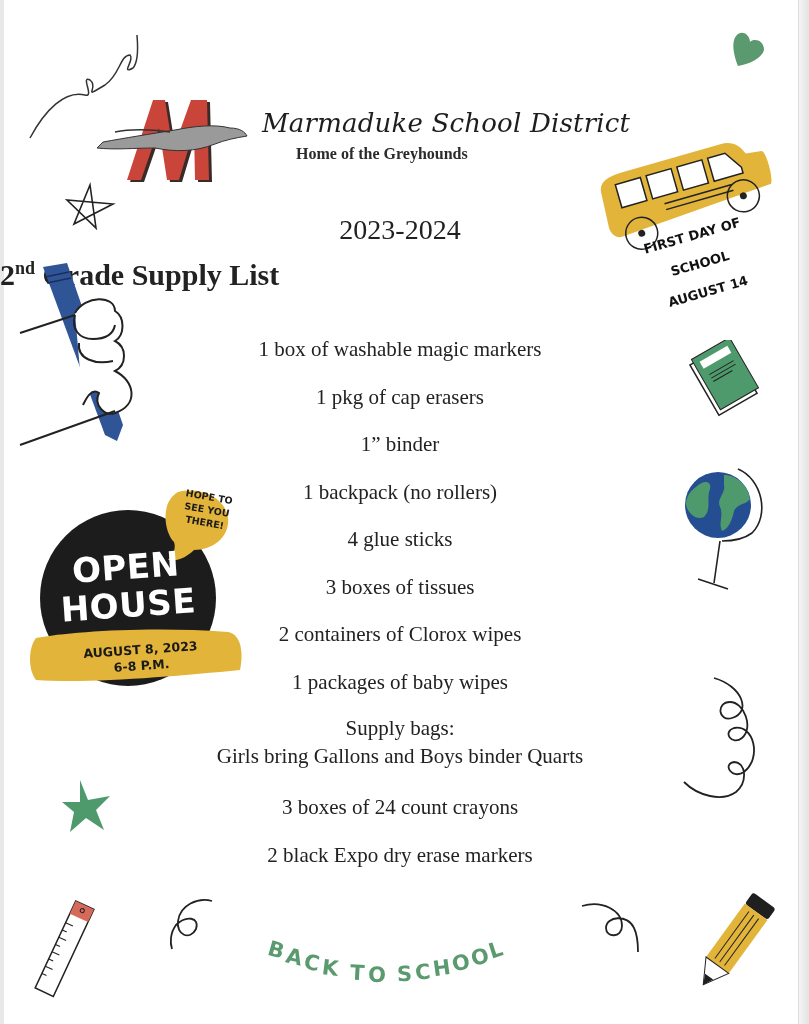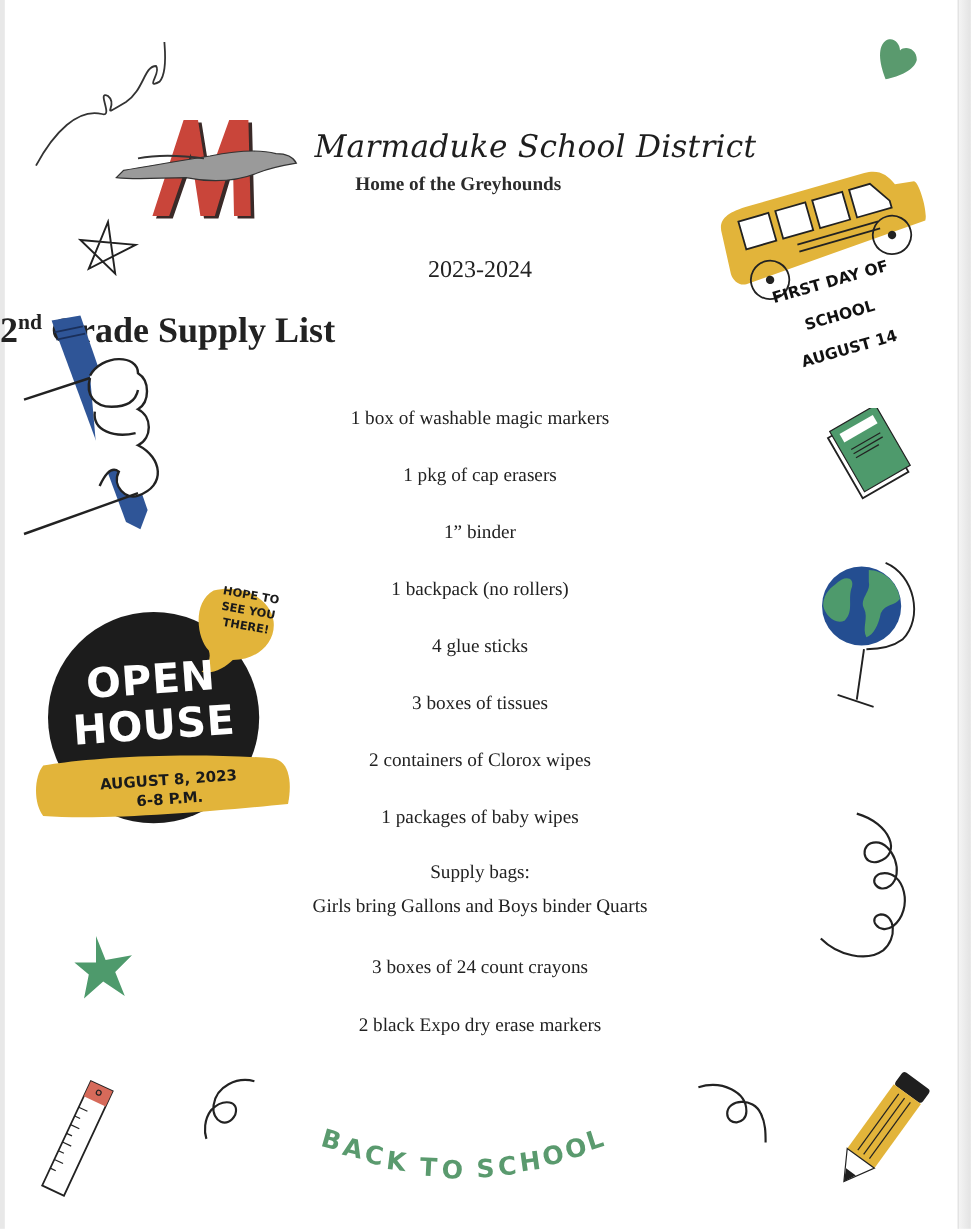--- a/index.html
+++ b/index.html
@@ -19,32 +19,32 @@
     font-size: 26px; color: #1e1e1e; letter-spacing: 0.2px;
     white-space: nowrap;
   }
   .district-tag {
     position: absolute; left: 296px; top: 145px;
     font-family: "Liberation Serif", serif; font-weight: bold;
     font-size: 16px; color: #2b2b2b; white-space: nowrap;
   }
   .year {
     position: absolute; left: 0; width: 800px; top: 214px; text-align: center;
-    font-family: "Liberation Serif", serif; font-size: 20px; color: #222;
+    font-family: "Liberation Serif", serif; font-size: 28px; color: #222;
   }
   .title {
     position: absolute; left: 0; width: 800px; top: 258px; 
     font-family: "Liberation Serif", serif; font-weight: bold; font-size: 30px;
     color: #222; text-underline-offset: 4px;
   }
   .title sup { font-size: 18px; vertical-align: 11px; }
 
   .items { position: absolute; left: 0; width: 800px; top: 334px; text-align: center; }
   .item {
-    font-family: "Liberation Serif", serif; font-size: 16px; color: #222;
+    font-family: "Liberation Serif", serif; font-size: 21px; color: #222;
     height: 47.5px; line-height: 30px;
   }
   .item.two-line { height: 78px; line-height: 28px; }
 
   .bus-text {
     position: absolute; left: 640px; top: 220px; width: 120px;
     transform: rotate(-16deg); transform-origin: center;
     font-family: "DejaVu Sans", sans-serif; font-weight: bold; font-size: 13px;
     color: #111; text-align: center; line-height: 29px;
   }

